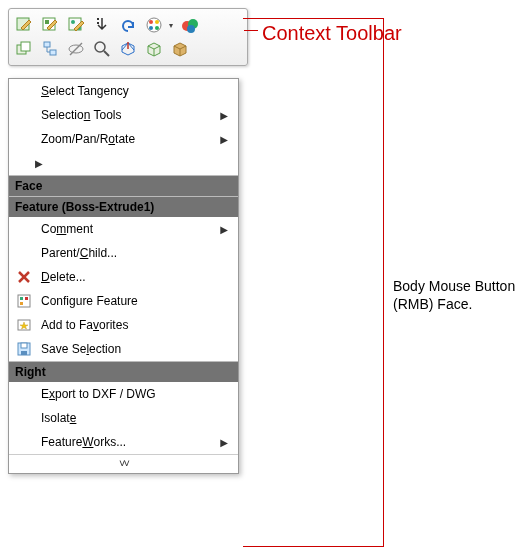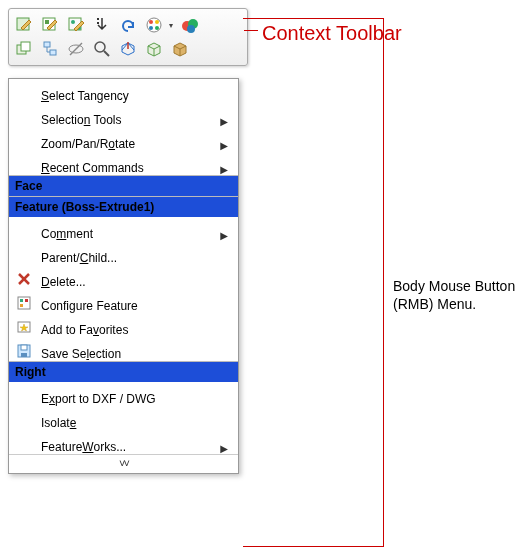--- a/index.html
+++ b/index.html
@@ -56,21 +56,21 @@
     left: 8px;
     top: 78px;
     width: 229px;
     border: 1px solid #999;
     background: #fff;
     box-shadow: 2px 2px 5px rgba(0,0,0,0.25);
     padding-bottom: 2px;
   }
   .menu-item {
     display: flex;
-    align-items: flex-end;
+    align-items: center;
     height: 24px;
     padding: 0 6px 0 4px;
     position: relative;
   }
   .icon-slot {
     width: 22px;
     height: 20px;
     display:flex;
     align-items:center;
     justify-content:center;
@@ -83,21 +83,21 @@
   }
   .arrow {
     font-size: 10px;
     color: #333;
     padding-right: 4px;
   }
   .section-header {
     font-weight: bold;
     padding: 3px 6px 3px 6px;
     border-top: 1px solid #bbb;
-    background: #1d4ed8;
+    background: #737373;
   }
   .expand-row {
     height: 16px;
     border-top: 1px solid #ccc;
     display:flex;
     align-items:center;
     justify-content:center;
     font-size: 11px;
     color:#333;
     letter-spacing: -2px;
@@ -258,21 +258,20 @@
         <span class="label">Selectio<span class="underline-char">n</span> Tools</span>
         <span class="arrow">▶</span>
       </div>
       <div class="menu-item">
         <span class="icon-slot"></span>
         <span class="label">Zoom/Pan/R<span class="underline-char">o</span>tate</span>
         <span class="arrow">▶</span>
       </div>
       <div class="menu-item">
         <span class="icon-slot"></span>
-        <span class="label"><span class="underline-char">R</span>ecent Commands</span>
         <span class="arrow">▶</span>
       </div>
     </div>
 
   <div class="section-header">Face</div>
 
   <div class="section-header">Feature (Boss-Extrude1)</div>
   <div id="feature-items">
       <div class="menu-item">
         <span class="icon-slot"></span>
@@ -342,14 +341,14 @@
     </div>
 
   <div class="expand-row">˅˅</div>
 </div>
 
 <div class="anno-ct-tick"></div>
 <div class="anno-ct">Context Toolbar</div>
 <div class="anno-box"></div>
 <div class="anno-rmb">
   <span>Body Mouse Button</span><br>
-  <span>(RMB) Menu.</span>
+  <span>(RMB) Face.</span>
 </div>
 
 </body></html>

